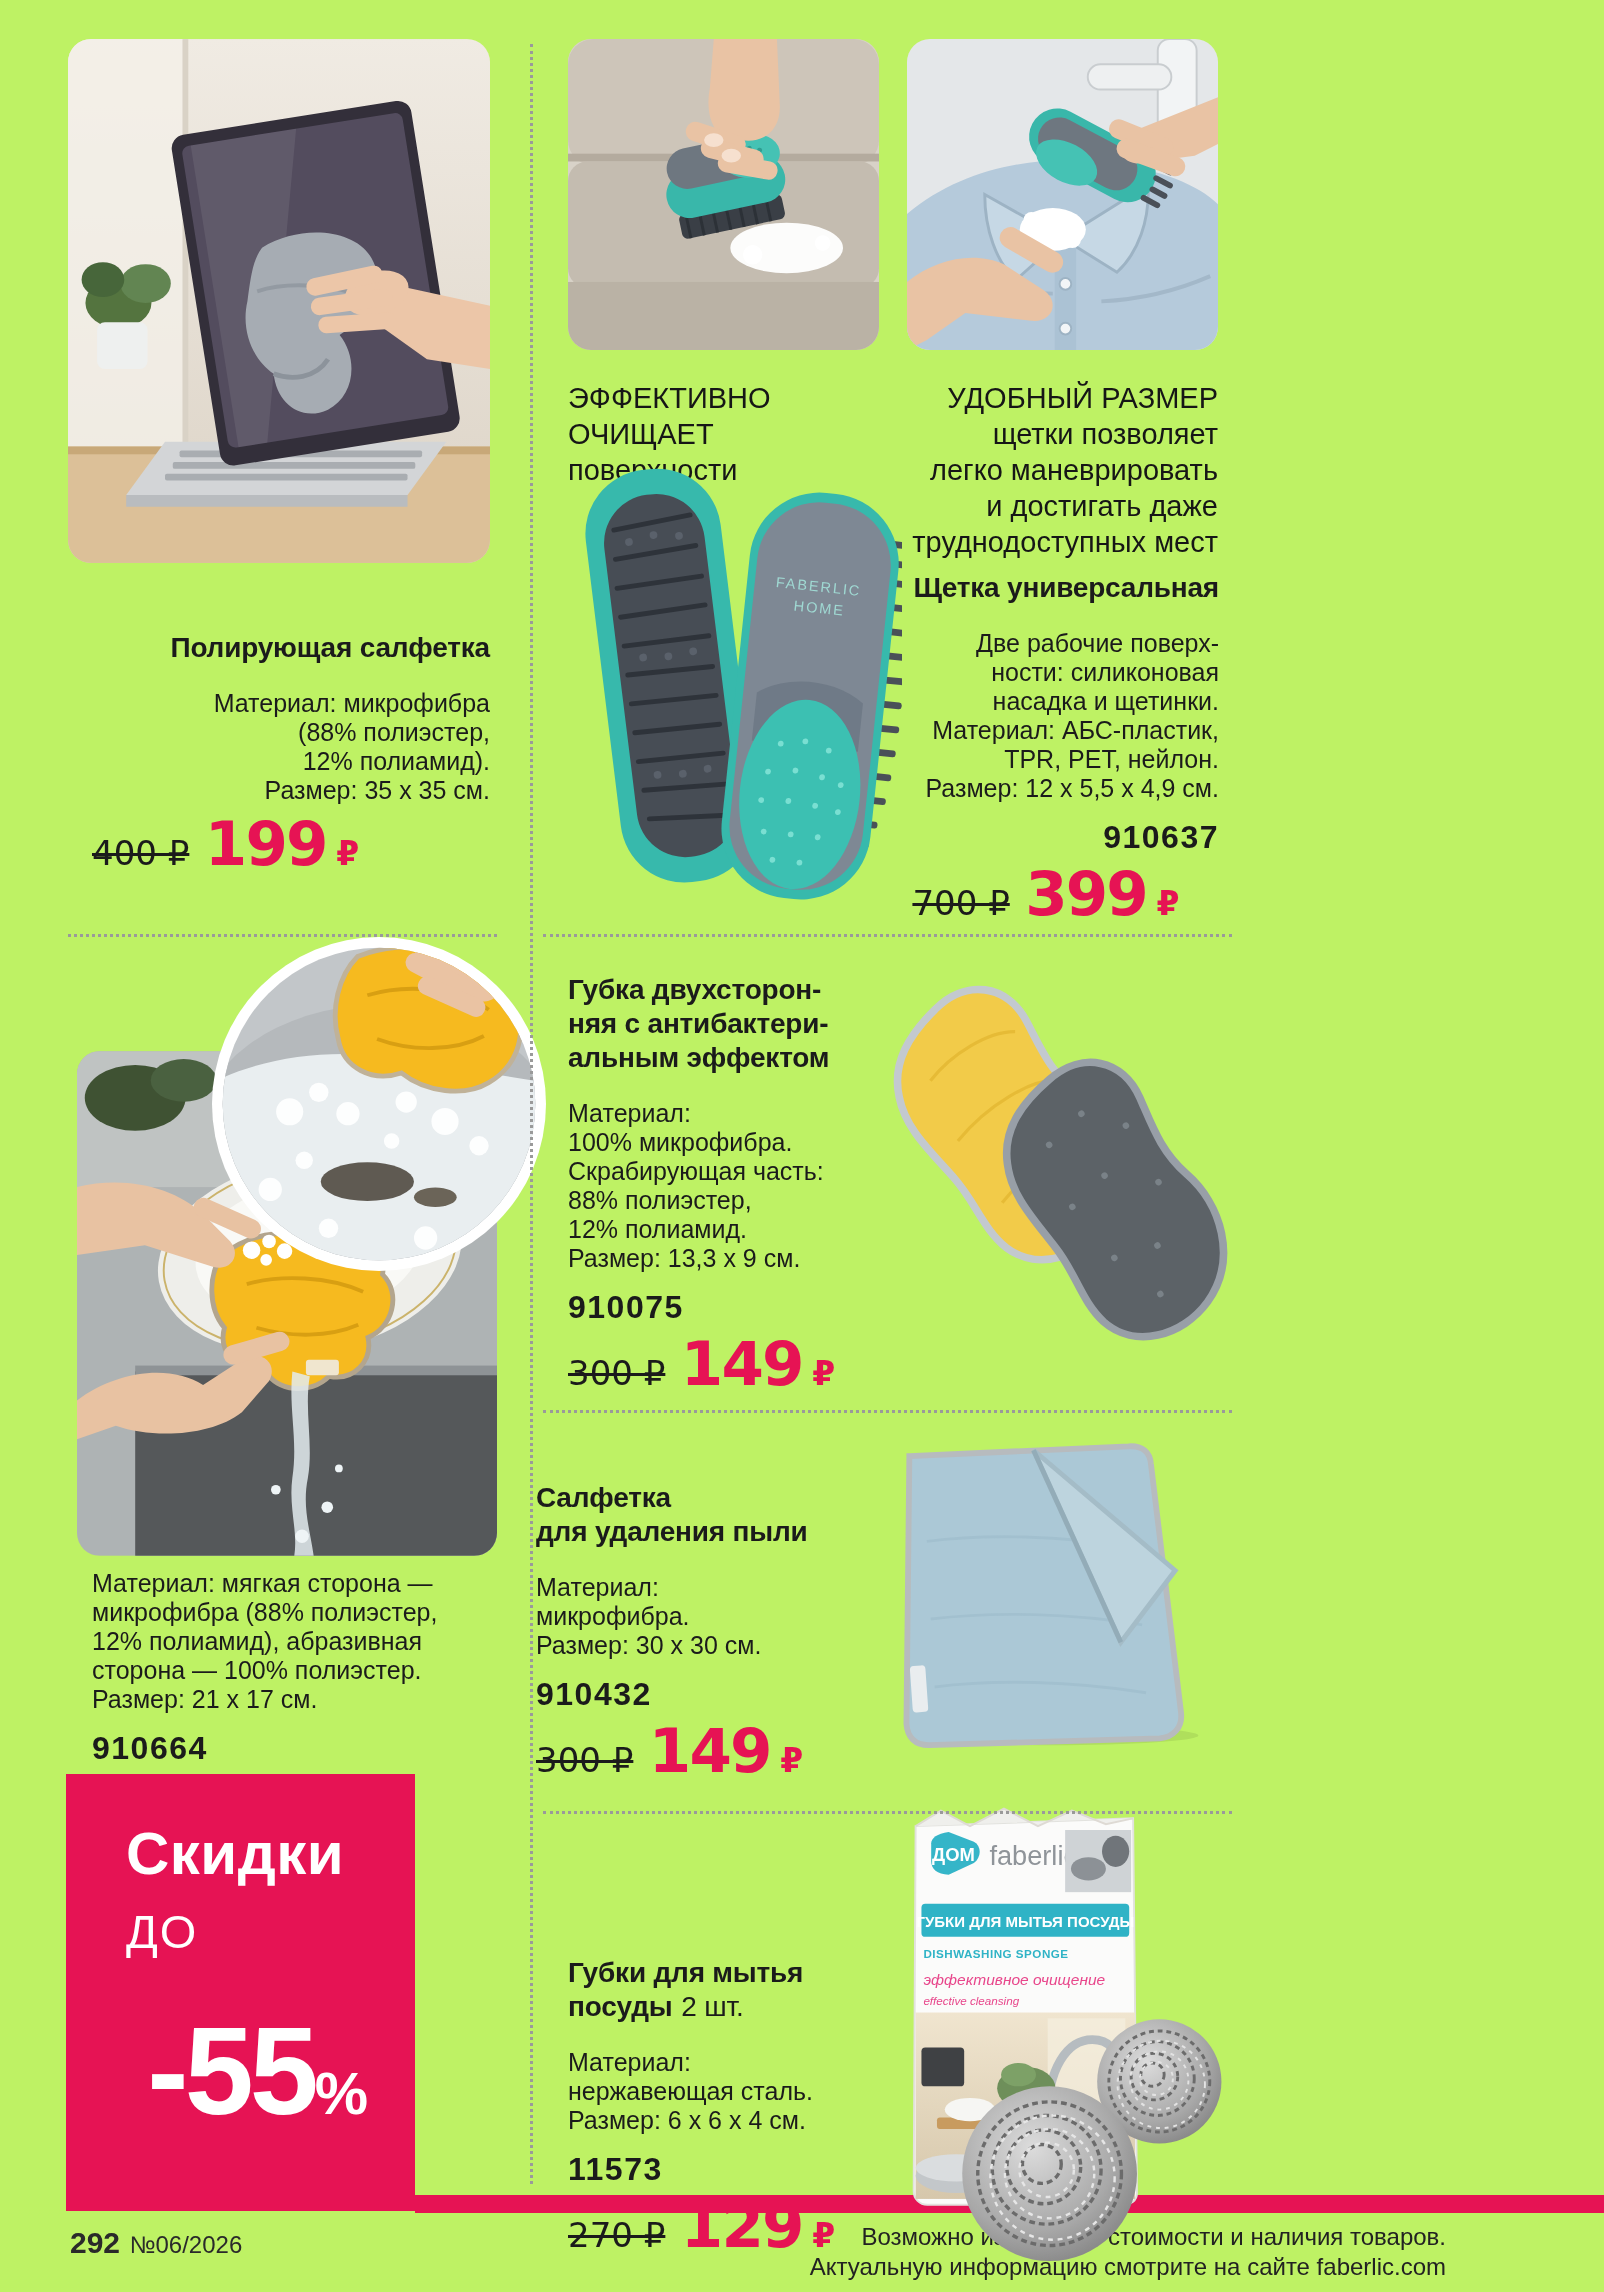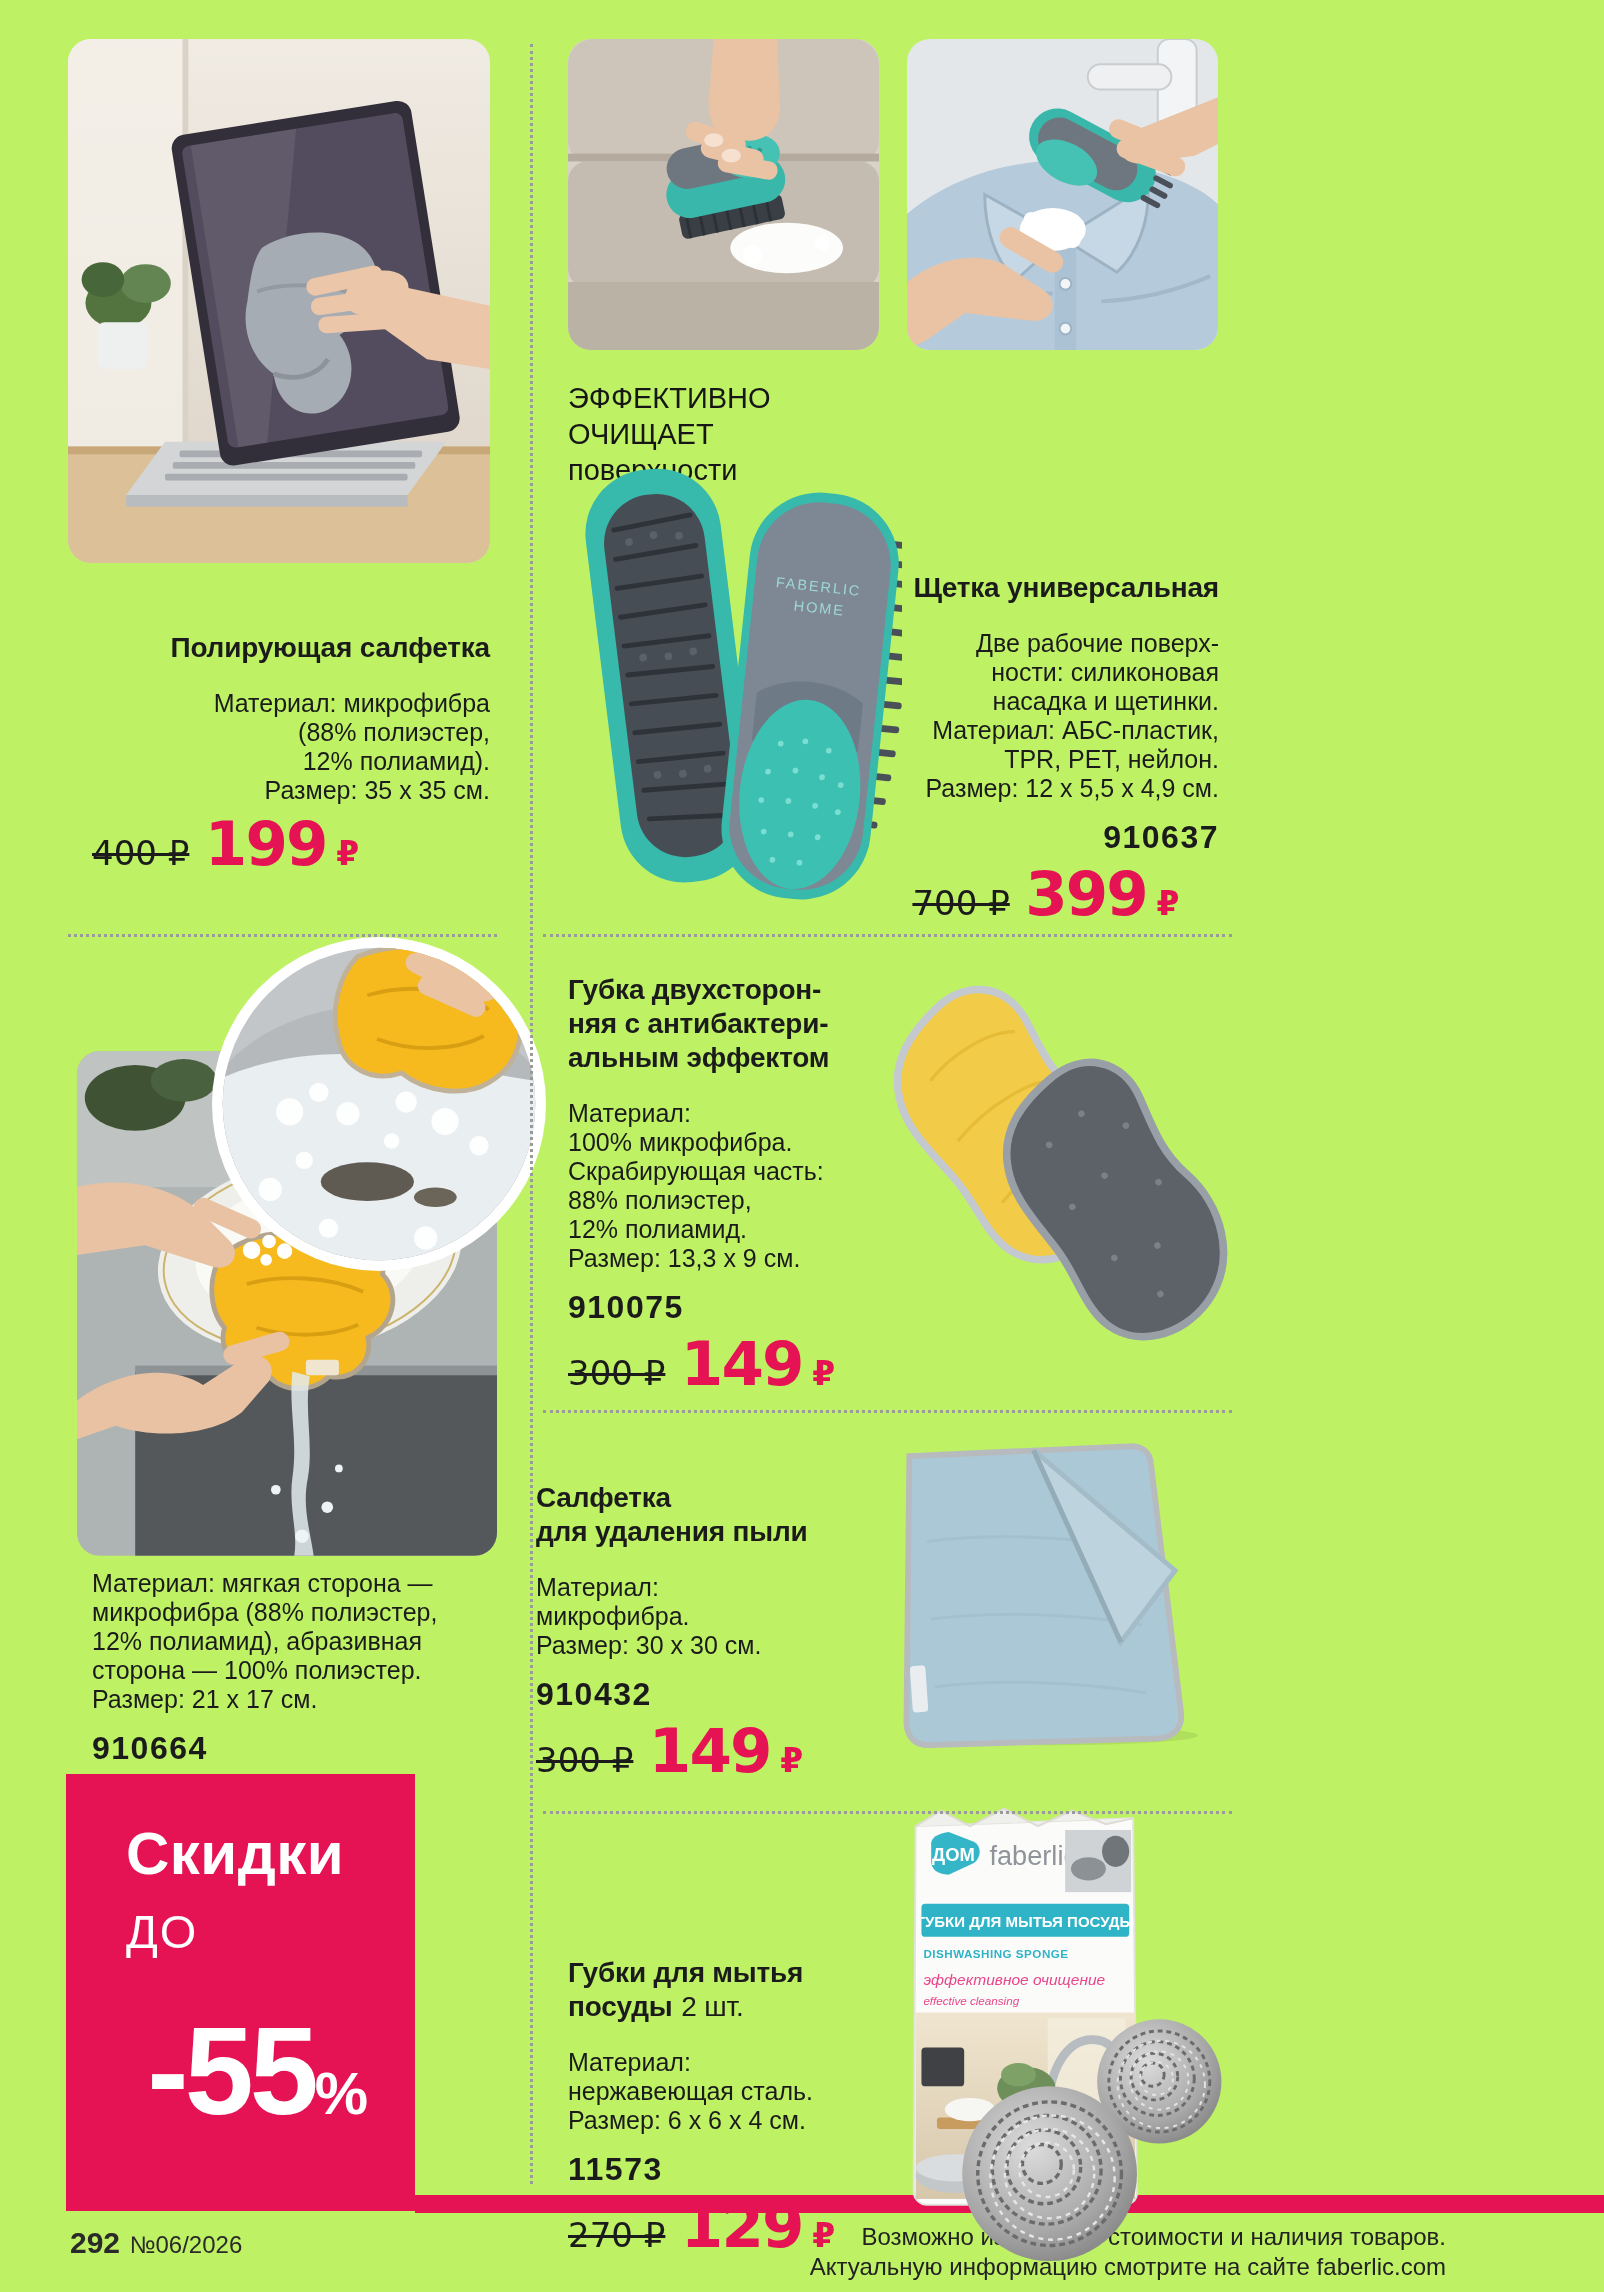--- a/index.html
+++ b/index.html
@@ -183,20 +183,25 @@
         <rect x="214" y="112" width="74" height="20" rx="10" transform="rotate(20 251 122)"></rect>
         <path d="M0,320 L0,250 C30,226 70,218 100,232 L140,258 C158,270 150,292 128,290 L60,282 L20,310 Z"></path>
         <rect x="92" y="206" width="72" height="22" rx="11" transform="rotate(30 128 217)"></rect>
       </g>
     </svg>
   </div>
 
   <div class="abs caption" style="left:568px;top:380px;width:320px;">ЭФФЕКТИВНО
 ОЧИЩАЕТ
 поверхности</div>
+  <div class="abs caption right" style="left:878px;top:380px;width:340px;">УДОБНЫЙ РАЗМЕР
+щетки позволяет
+легко маневрировать
+и достигать даже
+труднодоступных мест</div>
 
   <div class="abs" style="left:582px;top:456px;width:320px;height:451px;">
     <svg width="320" height="451" viewBox="0 0 330 465">
 
       <g transform="rotate(-7 95 230)">
         <rect x="22" y="12" width="140" height="428" rx="66" fill="#37b9ac"></rect>
         <rect x="40" y="38" width="104" height="376" rx="50" fill="#474d55"></rect>
         <g stroke="#2e333a" stroke-width="5" stroke-linecap="round">
           <line x1="52" y1="70" x2="132" y2="64"></line>
             <line x1="50" y1="100" x2="134" y2="96"></line>

